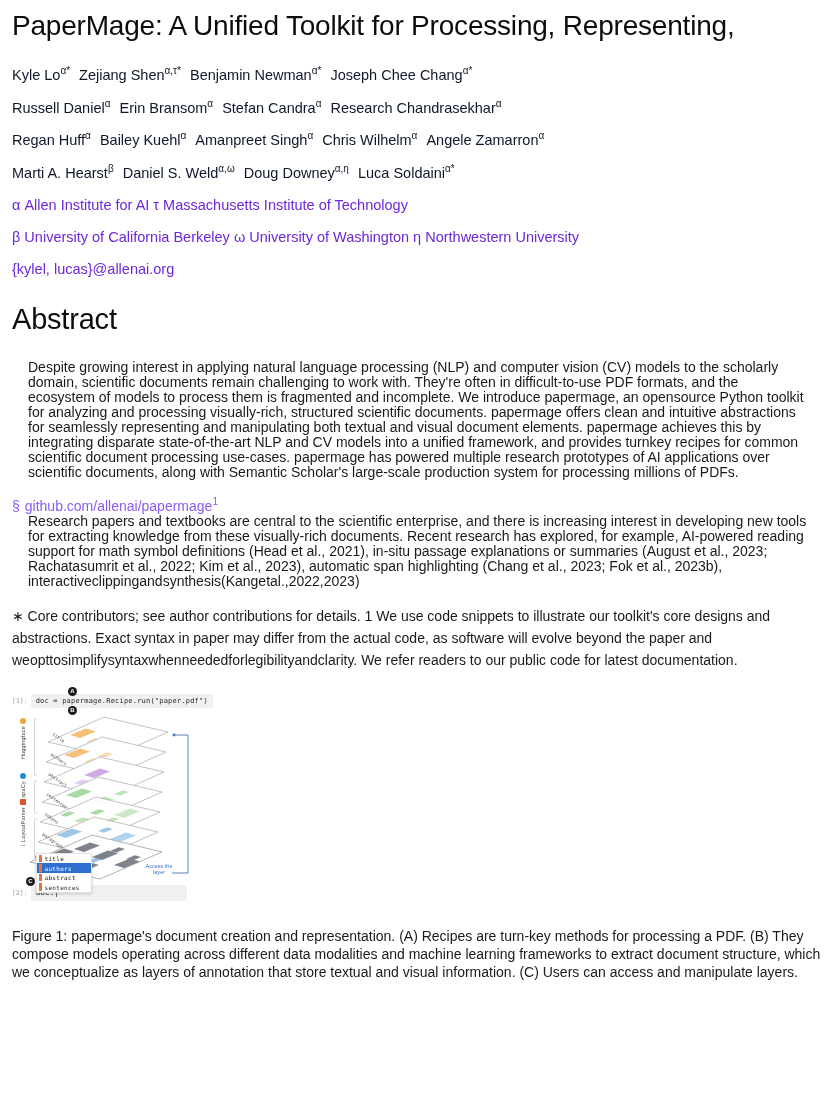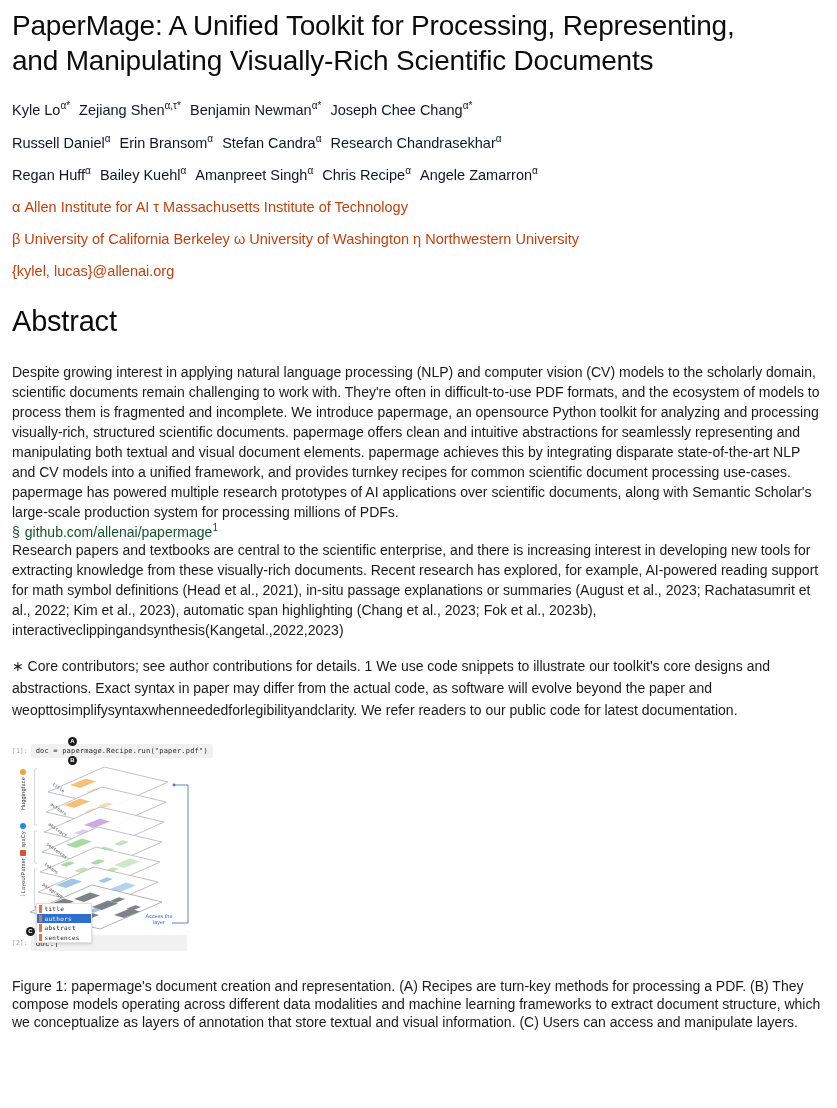--- a/index.html
+++ b/index.html
@@ -12,27 +12,27 @@
 
   h1{font-size:28px;font-weight:500;line-height:35px;margin:8px 0 0;color:#0c0c0c;letter-spacing:-0.2px;}
   h1 .tl{display:block;}
 
   p{margin:0;}
   .authors{font-size:14.5px;margin:22px 0 0;color:#0f172a;}
   .authors + .authors{margin-top:15px;}
   .author{margin-right:5px;white-space:nowrap;}
   .author sup{font-size:10px;}
 
-  .affil{font-size:14.5px;margin:16px 0 0;color:#c2410c;}
+  .affil{font-size:14.5px;margin:16px 0 0;color:#6d28d9;}
   .affil + .affil{}
 
   h2{font-size:29px;font-weight:500;margin:26px 0 24px;color:#0c0c0c;letter-spacing:-0.2px;}
 
-  .body-par{font-size:14px;line-height:20px;color:#1a1a1a;margin:0;}
-  .repo{font-size:14px;color:#14532d;}
+  .body-par{font-size:14px;line-height:15px;color:#1a1a1a;margin:16px;}
+  .repo{font-size:14px;color:#8b5cf6;}
   .repo .pre{margin-right:5px;}
   .repo sup{font-size:10px;}
   .footnote-par{font-size:14px;line-height:22px;color:#1a1a1a;margin-top:15px;}
   .intro-par{margin-top:0;}
 
   
   .figure{position:relative;width:186px;height:224px;margin:16px 0 0;}
   .badge{
     position:absolute;width:9px;height:9px;border-radius:50%;
     background:#1a1b1d;color:#fff;font:bold 6px/9px "Liberation Sans",sans-serif;
@@ -81,45 +81,50 @@
 
   .caption{font-size:14px;line-height:18px;color:#1a1a1a;margin-top:16px;}
 </style>
 </head>
 <body>
 
 <div class="page">
 
   <h1>
     <span class="tl">PaperMage: A Unified Toolkit for Processing, Representing,</span>
-    <span class="tl">and Manipulating Visually-Rich Scientific Documents</span>
   </h1>
 
   <p class="authors">
     <span class="author"><span>Kyle Lo</span><sup>α*</sup></span>
     <span class="author"><span>Zejiang Shen</span><sup>α,τ*</sup></span>
     <span class="author"><span>Benjamin Newman</span><sup>α*</sup></span>
     <span class="author"><span>Joseph Chee Chang</span><sup>α*</sup></span>
   </p>
 
   <p class="authors">
     <span class="author"><span>Russell Daniel</span><sup>α</sup></span>
     <span class="author"><span>Erin Bransom</span><sup>α</sup></span>
     <span class="author"><span>Stefan Candra</span><sup>α</sup></span>
     <span class="author"><span>Research Chandrasekhar</span><sup>α</sup></span>
   </p>
 
   <p class="authors">
     <span class="author"><span>Regan Huff</span><sup>α</sup></span>
     <span class="author"><span>Bailey Kuehl</span><sup>α</sup></span>
     <span class="author"><span>Amanpreet Singh</span><sup>α</sup></span>
-    <span class="author"><span>Chris Recipe</span><sup>α</sup></span>
+    <span class="author"><span>Chris Wilhelm</span><sup>α</sup></span>
     <span class="author"><span>Angele Zamarron</span><sup>α</sup></span>
   </p>
 
+  <p class="authors">
+    <span class="author"><span>Marti A. Hearst</span><sup>β</sup></span>
+    <span class="author"><span>Daniel S. Weld</span><sup>α,ω</sup></span>
+    <span class="author"><span>Doug Downey</span><sup>α,η</sup></span>
+    <span class="author"><span>Luca Soldaini</span><sup>α*</sup></span>
+  </p>
 
   <p class="affil">α Allen Institute for AI τ Massachusetts Institute of Technology</p>
   <p class="affil">β University of California Berkeley ω University of Washington η Northwestern University</p>
   <p class="affil">{kylel, lucas}@allenai.org</p>
 
   <h2>Abstract</h2>
   <p class="body-par">Despite growing interest in applying natural language processing (NLP) and computer vision (CV) models to the scholarly domain, scientific documents remain challenging to work with. They're often in difficult-to-use PDF formats, and the ecosystem of models to process them is fragmented and incomplete. We introduce papermage, an opensource Python toolkit for analyzing and processing visually-rich, structured scientific documents. papermage offers clean and intuitive abstractions for seamlessly representing and manipulating both textual and visual document elements. papermage achieves this by integrating disparate state-of-the-art NLP and CV models into a unified framework, and provides turnkey recipes for common scientific document processing use-cases. papermage has powered multiple research prototypes of AI applications over scientific documents, along with Semantic Scholar's large-scale production system for processing millions of PDFs.</p>
 
   <p class="repo">
     <span class="pre">§</span><span>github.com/allenai/papermage</span><sup>1</sup>

